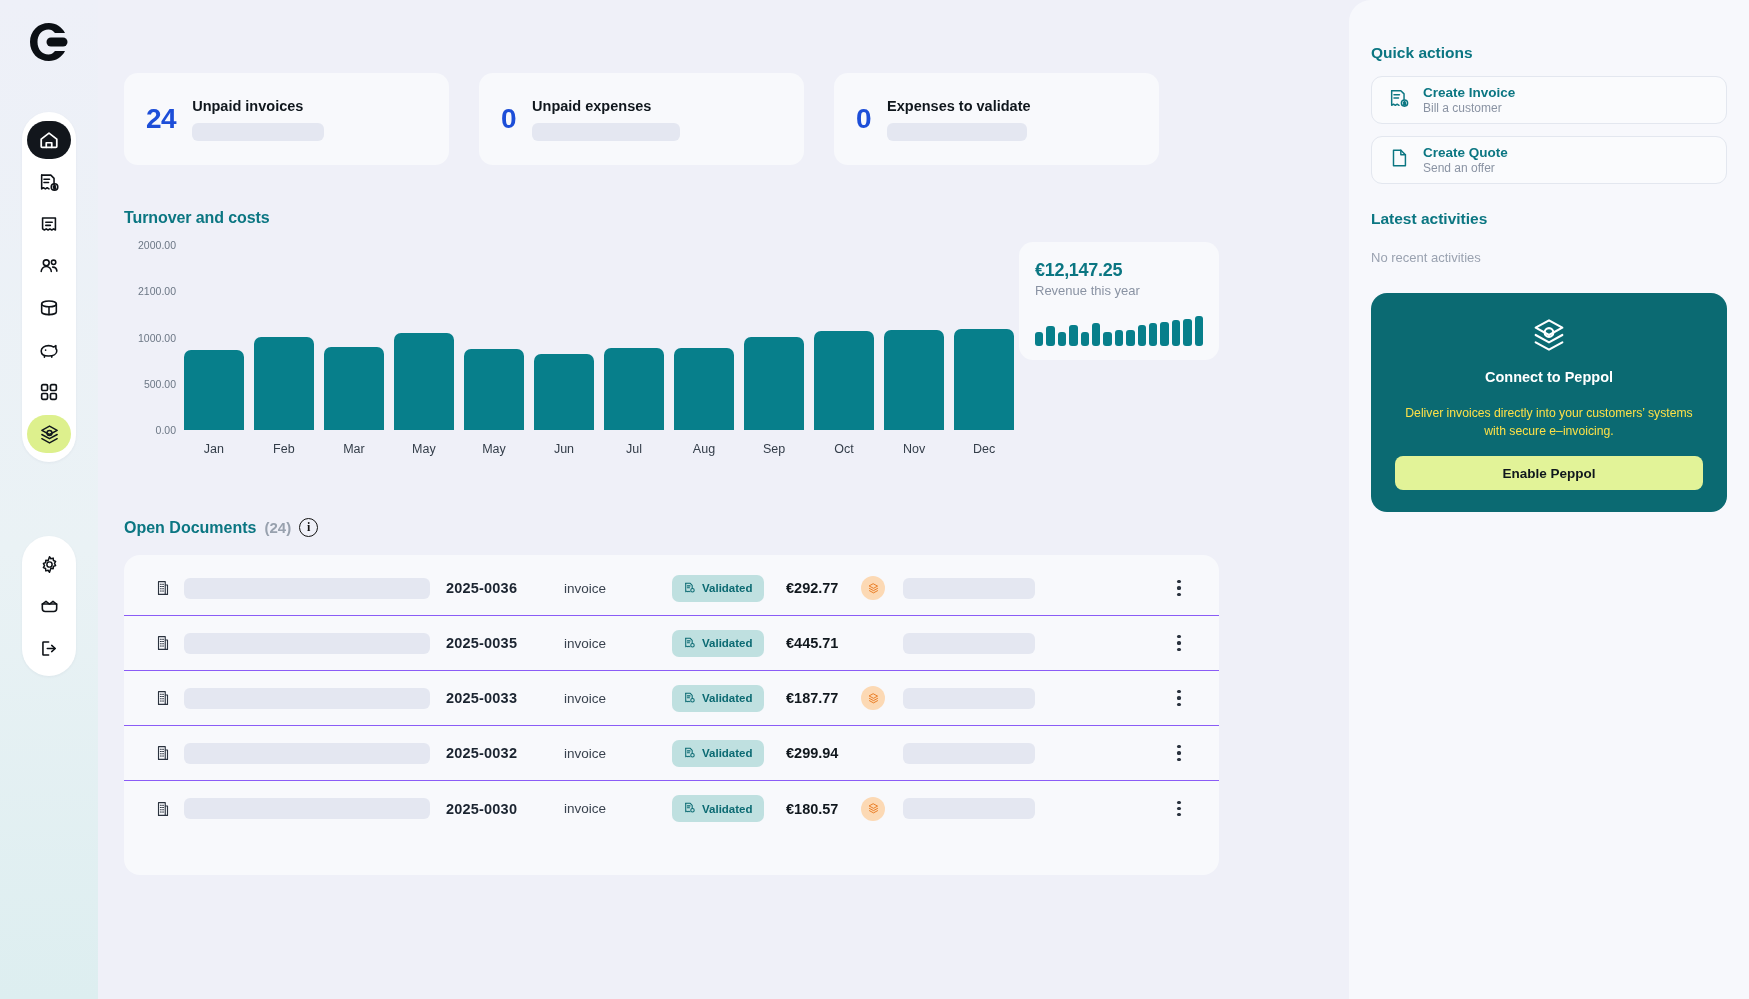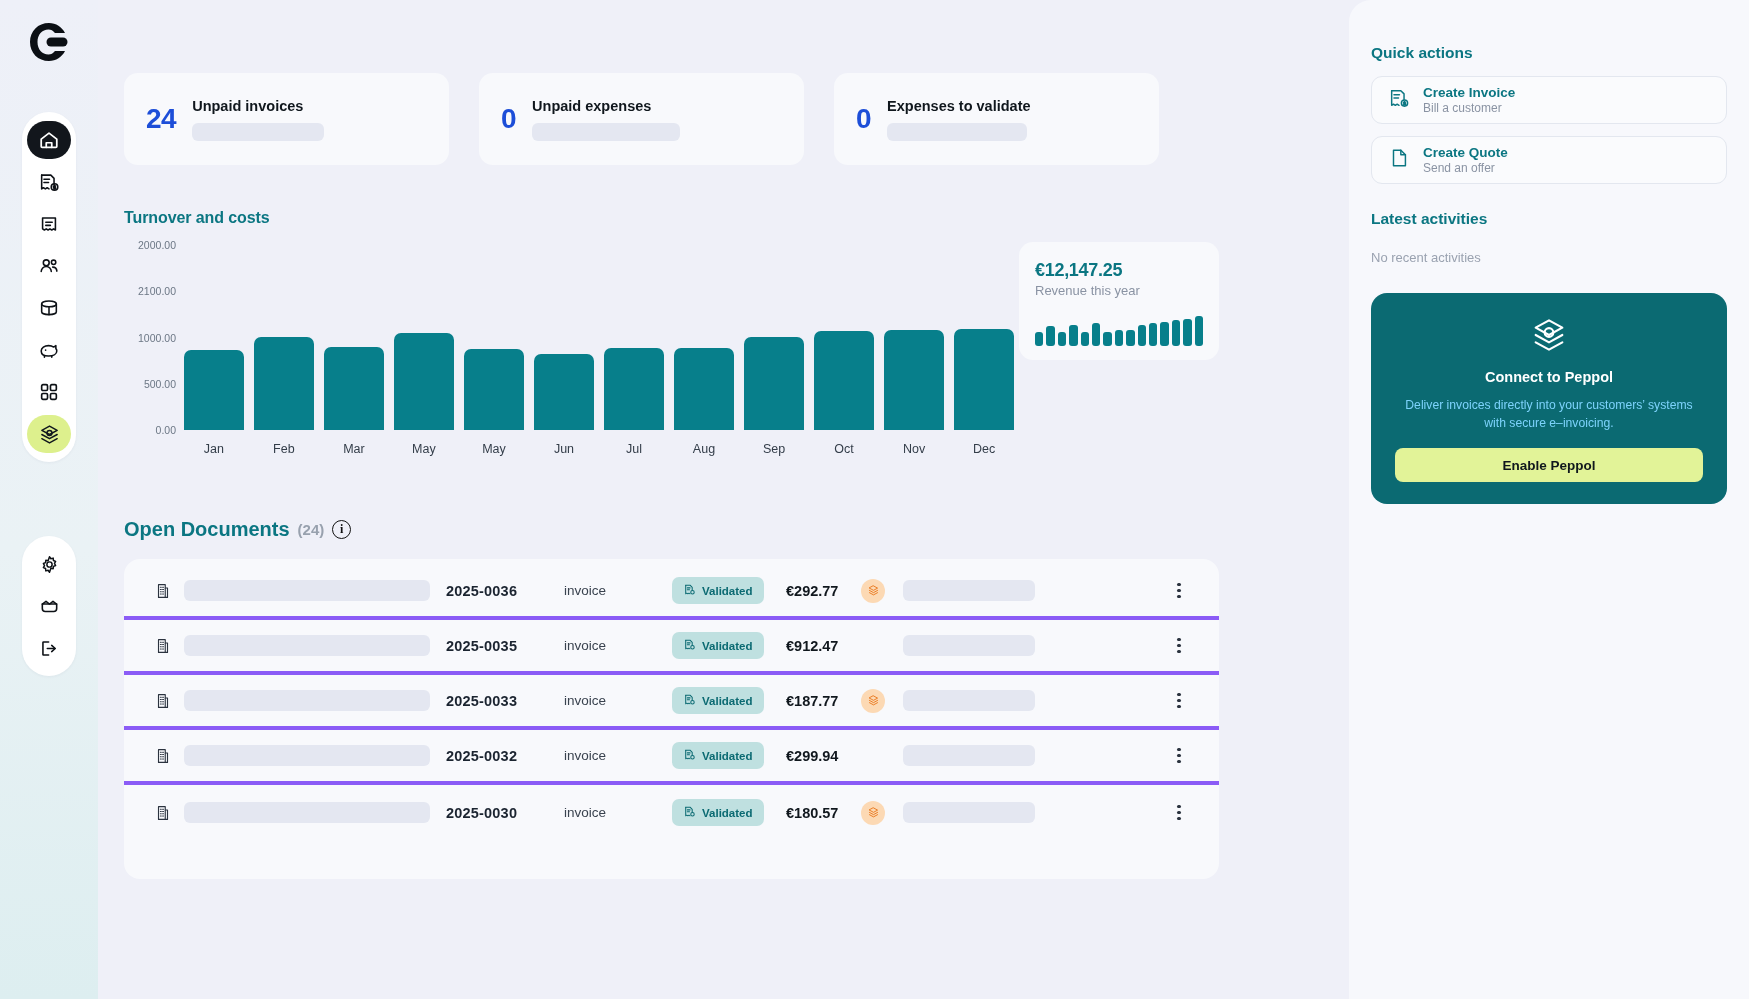--- a/index.html
+++ b/index.html
@@ -72,32 +72,32 @@
   .sum-wrap { position: absolute; right: 0; top: -3px; width: 200px; }
   .sum-card { border-radius: 14px; padding: 18px 16px 14px 16px; }
   .sum-card.boxed { background: #f8f9fc; }
   .sum-amt { font-size: 18px; font-weight: 700; color: #0b7682; letter-spacing: -.3px; }
   .sum-sub { font-size: 13px; color: #8a93a3; margin-top: 2px; }
   .spark { display: flex; align-items: flex-end; gap: 3px; height: 32px; margin-top: 16px; }
   .spark i { display: block; width: 9px; border-radius: 3px; }
 
   
   .docs-head { display: flex; align-items: center; gap: 8px; margin: 58px 0 0 26px; }
-  .docs-title { font-size: 20px; font-weight: 700; color: #0b7682; }
+  .docs-title { font-size: 16px; font-weight: 700; color: #0b7682; }
   .docs-count { font-size: 15px; color: #98a1ae; font-weight: 600; }
   .info-icon { width: 19px; height: 19px; border: 1.6px solid #111; border-radius: 50%;
      display:flex; align-items:center; justify-content:center; font-size: 12px; font-weight:700; color:#111;
      font-family:"Liberation Serif", serif; cursor:pointer; }
   .docs-card {
     margin: 18px 0 0 26px; width: 1095px; background: #f8f9fc;
     border-radius: 16px; padding: 6px 0 0 0; height: 320px; overflow: hidden;
   }
   .doc-row {
     display: flex; align-items: center; height: 55px; padding: 0 26px 0 30px;
-    border-bottom: 4px solid #8b5cf6; gap: 0;
+    border-bottom: 1px solid #8b5cf6; gap: 0;
   }
   .doc-row:last-child { border-bottom: none; }
   .c-icon { width: 30px; flex: 0 0 30px; display:flex; align-items:center; }
   .c-name { flex: 0 0 262px; }
   .c-num { flex: 0 0 118px; font-size: 14.5px; font-weight: 700; color: #1b2430; letter-spacing:.2px; }
   .c-type { flex: 0 0 108px; font-size: 13.5px; color: #3a434f; }
   .c-status { flex: 0 0 114px; }
   .c-amt { flex: 0 0 75px; font-size: 14.5px; font-weight: 600; color: #10171d; }
   .c-peppol { flex: 0 0 42px; display: flex; align-items: center; }
   .c-skel { flex: 0 0 140px; }
@@ -134,21 +134,21 @@
 
   .peppol-card {
     margin-top: 28px; background: #0b6a72; border-radius: 16px;
     padding: 20px 24px 22px 24px; text-align: center; color: #ffffff;
   }
   .pp-emblem {
     width: 44px; height: 44px; margin: 0 auto 12px auto;
     display: flex; align-items: center; justify-content: center;
   }
   .pp-h { font-size: 14.5px; font-weight: 700; }
-  .pp-p { font-size: 12.2px; line-height: 1.45; color: #7dd3fc; margin-top: 12px; }
+  .pp-p { font-size: 12.2px; line-height: 1.45; color: #fde047; margin-top: 20px; }
   .pp-btn {
     margin-top: 16px; height: 34px; background: #e2f398; border-radius: 8px;
     display: flex; align-items: center; justify-content: center;
     font-size: 13.5px; font-weight: 600; color: #10171d; cursor: pointer;
   }
 </style>
 </head>
 <body>
 
 <div class="app">
@@ -469,21 +469,21 @@
           <div class="c-status"><span class="badge">
               <span><svg width="13" height="13" viewBox="0 0 24 24" fill="none" stroke="#0b6a72" stroke-width="1.9" stroke-linecap="round" stroke-linejoin="round">
                   <path d="M5 4 h8 l4 4 v5"></path>
                   <path d="M5 4 v16 l2-1.2 2 1.2 2-1.2 2 1.2"></path>
                   <path d="M8 9 h5"></path>
                   <path d="M8 12.5 h4"></path>
                   <circle cx="17.5" cy="17" r="3.2"></circle>
                 </svg></span>
               <span>Validated</span>
             </span></div>
-          <div class="c-amt">€912.47</div>
+          <div class="c-amt">€445.71</div>
           <div class="c-peppol"></div>
           <div class="c-skel">
             <div class="skel" style="width:132px;height:21px"></div>
           </div>
           <div class="c-menu">
             <span class="kebab">
               <span></span>
               <span></span>
               <span></span>
             </span>

